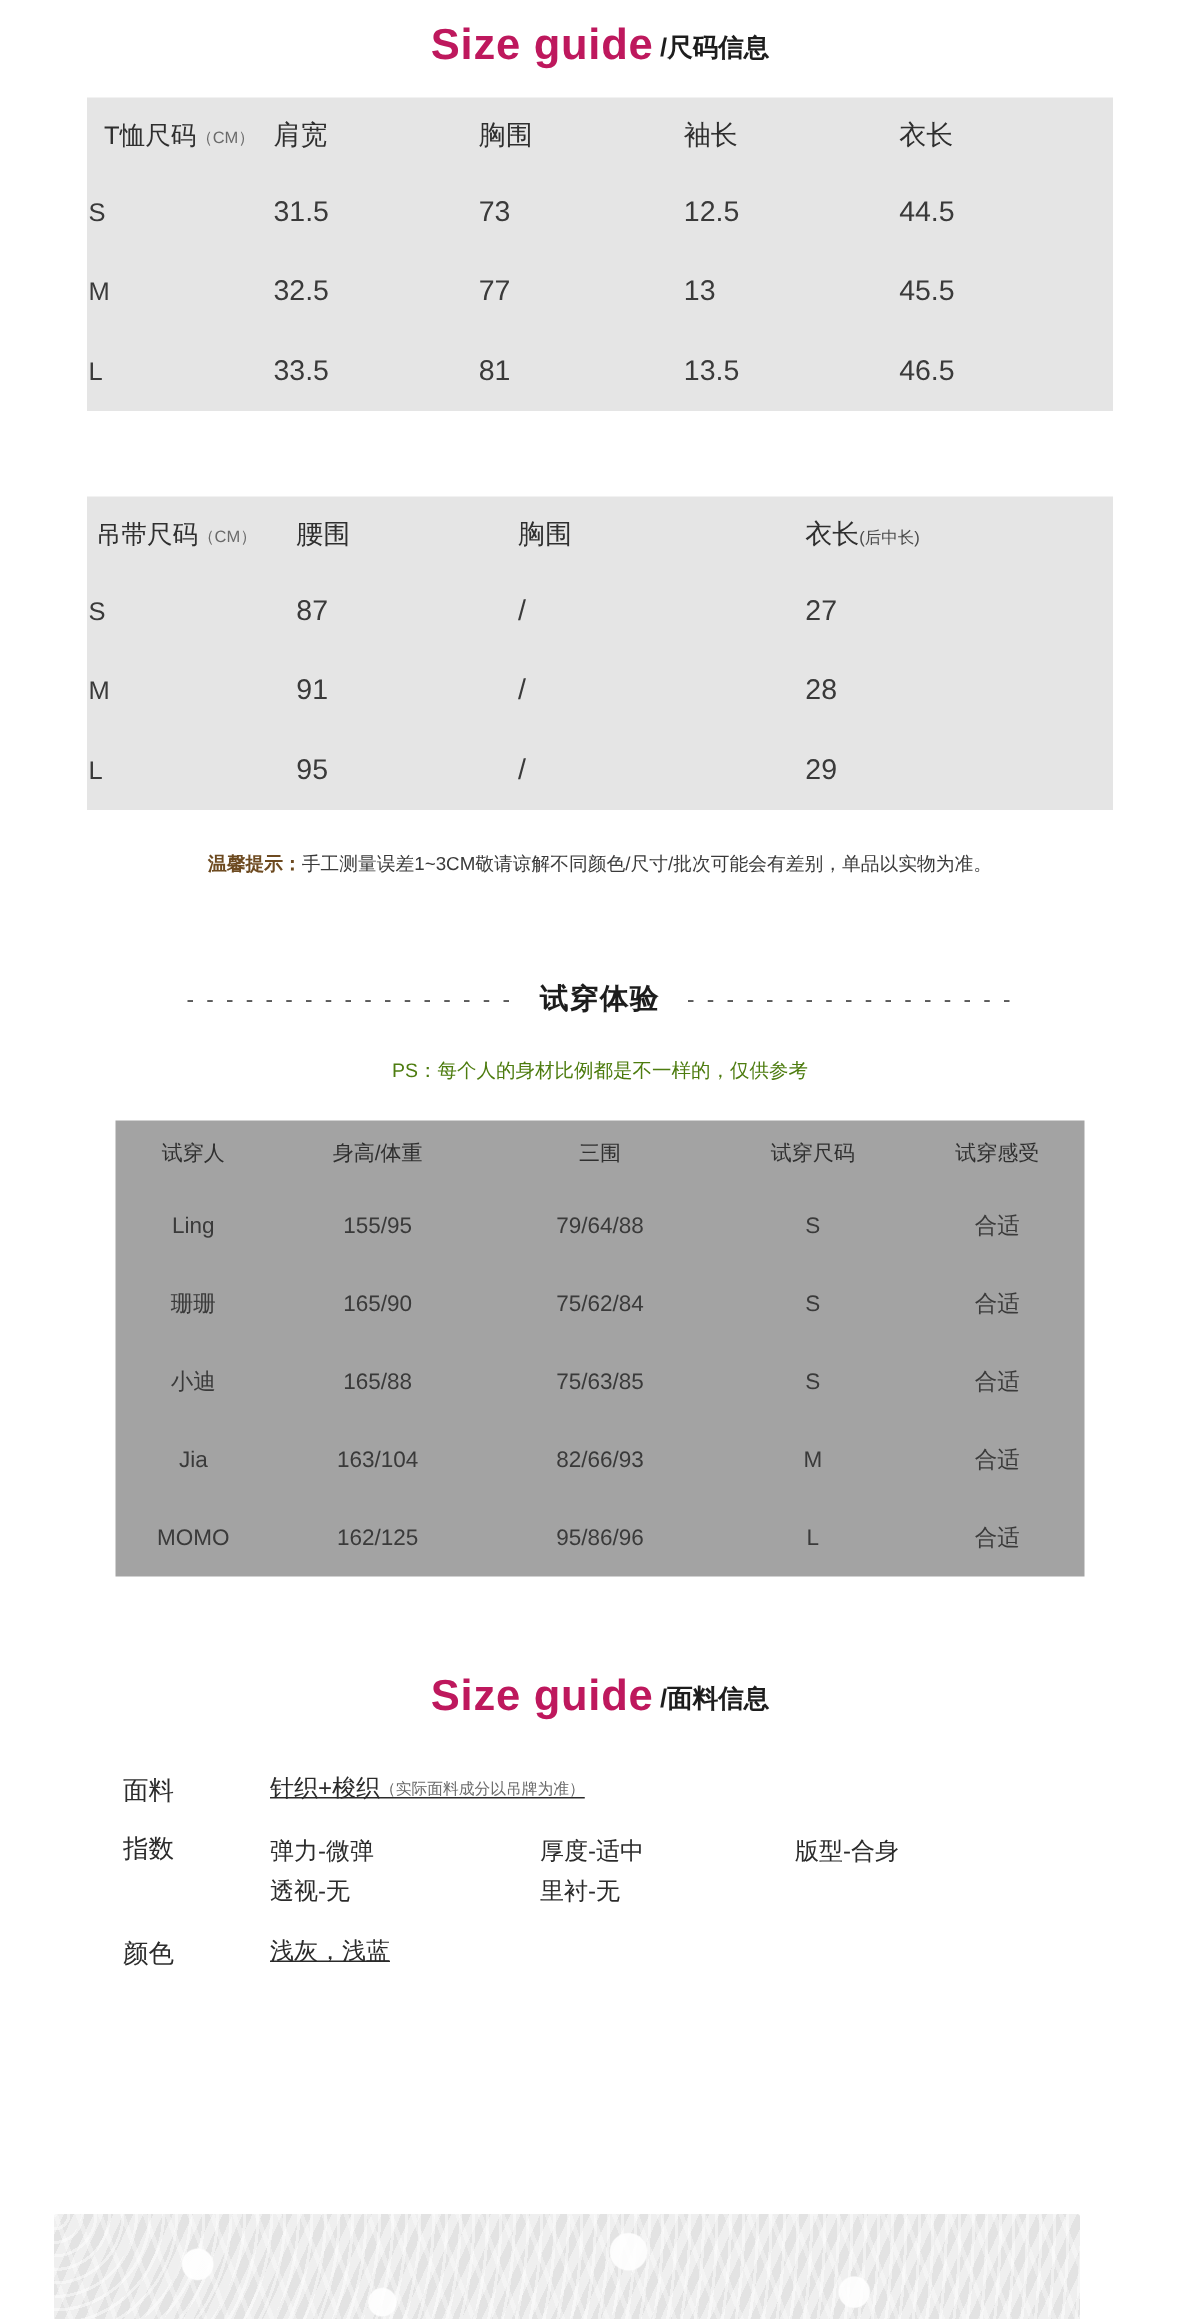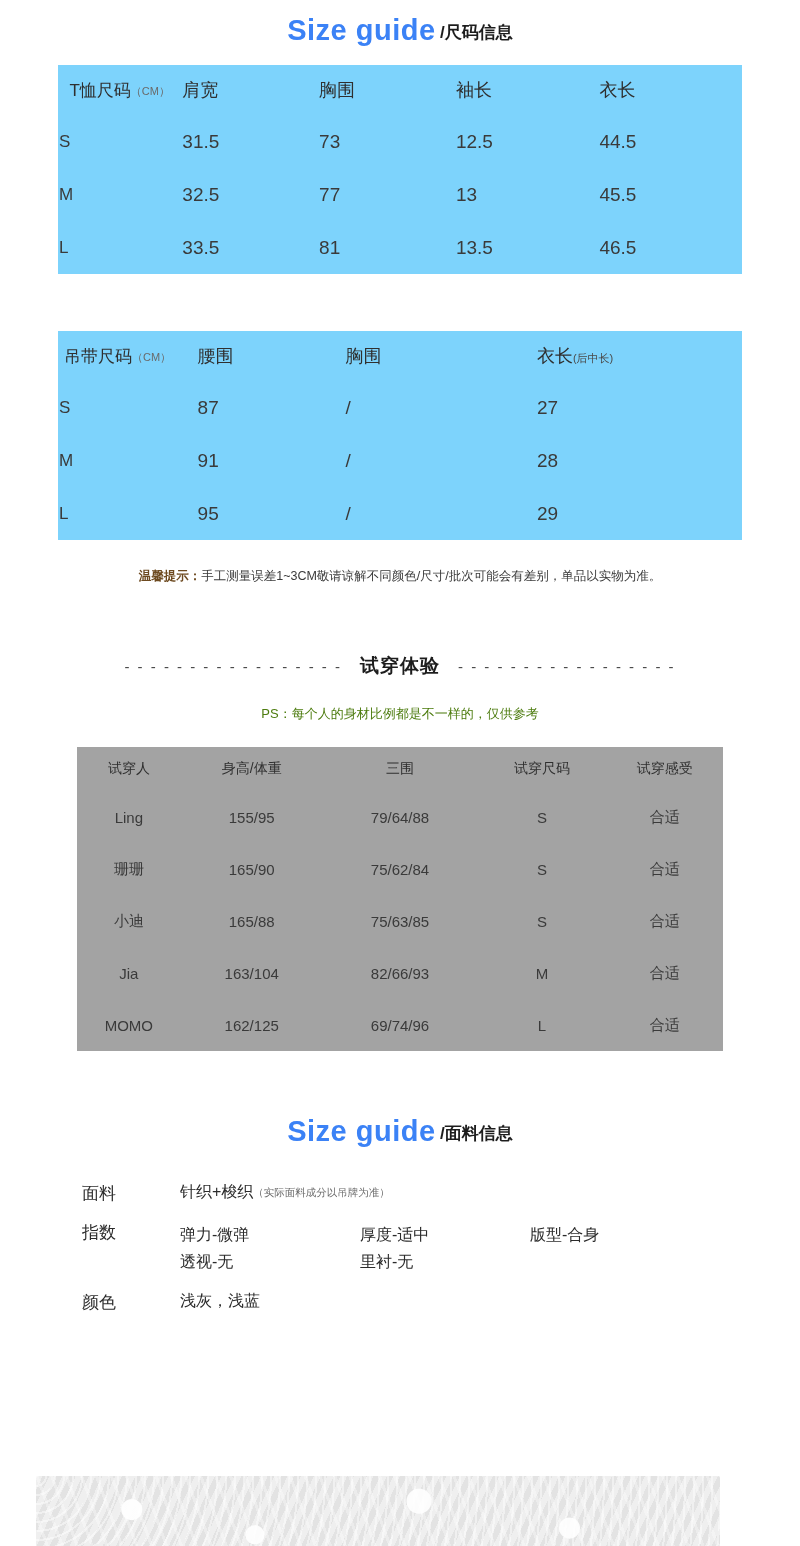--- a/index.html
+++ b/index.html
@@ -23,35 +23,35 @@
 
   
   .title-row {
     text-align: center;
     margin-top: 14px;
   }
   .title-en {
     font-size: 29px;
     font-weight: bold;
     letter-spacing: 0.5px;
-    color: #3b82f6;
+    color: #be185d;
   }
   .title-cn {
     font-size: 17px;
     font-weight: bold;
     color: #1d1d1d;
     vertical-align: 2px;
   }
 
   
   .size-table {
     width: 684px;
     margin: 18px auto 0 auto;
     border-collapse: collapse;
-    background: #7dd3fc;
+    background: #e5e5e5;
     table-layout: fixed;
   }
   .size-table td, .size-table th {
     border: none;
     font-weight: normal;
     color: #3a3a3a;
   }
   .size-table thead td {
     height: 48px;
     font-size: 18px;
@@ -181,20 +181,21 @@
     width: 110px;
     flex: 0 0 110px;
     font-size: 17px;
     color: #2b2b2b;
     padding-left: 12px;
     box-sizing: border-box;
   }
   .fabric-val {
     font-size: 16px;
     color: #2b2b2b;
+    text-decoration: underline;
   }
   .fabric-small {
     font-size: 10.5px;
     color: #6a6a6a;
     vertical-align: 1px;
   }
   .idx-col1 { width: 180px; flex: 0 0 180px; }
   .idx-col2 { width: 170px; flex: 0 0 170px; }
   .idx-col3 { width: 180px; flex: 0 0 180px; }
   .idx-line { line-height: 1.7; font-size: 16px; }
@@ -355,21 +356,21 @@
       <tr>
         <td>Jia</td>
         <td>163/104</td>
         <td>82/66/93</td>
         <td>M</td>
         <td>合适</td>
       </tr>
       <tr>
         <td>MOMO</td>
         <td>162/125</td>
-        <td>69/74/96</td>
+        <td>95/86/96</td>
         <td>L</td>
         <td>合适</td>
       </tr>
     </tbody>
   </table>
 
 
   <div class="title-row fabric-title">
     <span class="title-en">Size guide</span>
     <span class="title-cn">/面料信息</span>

